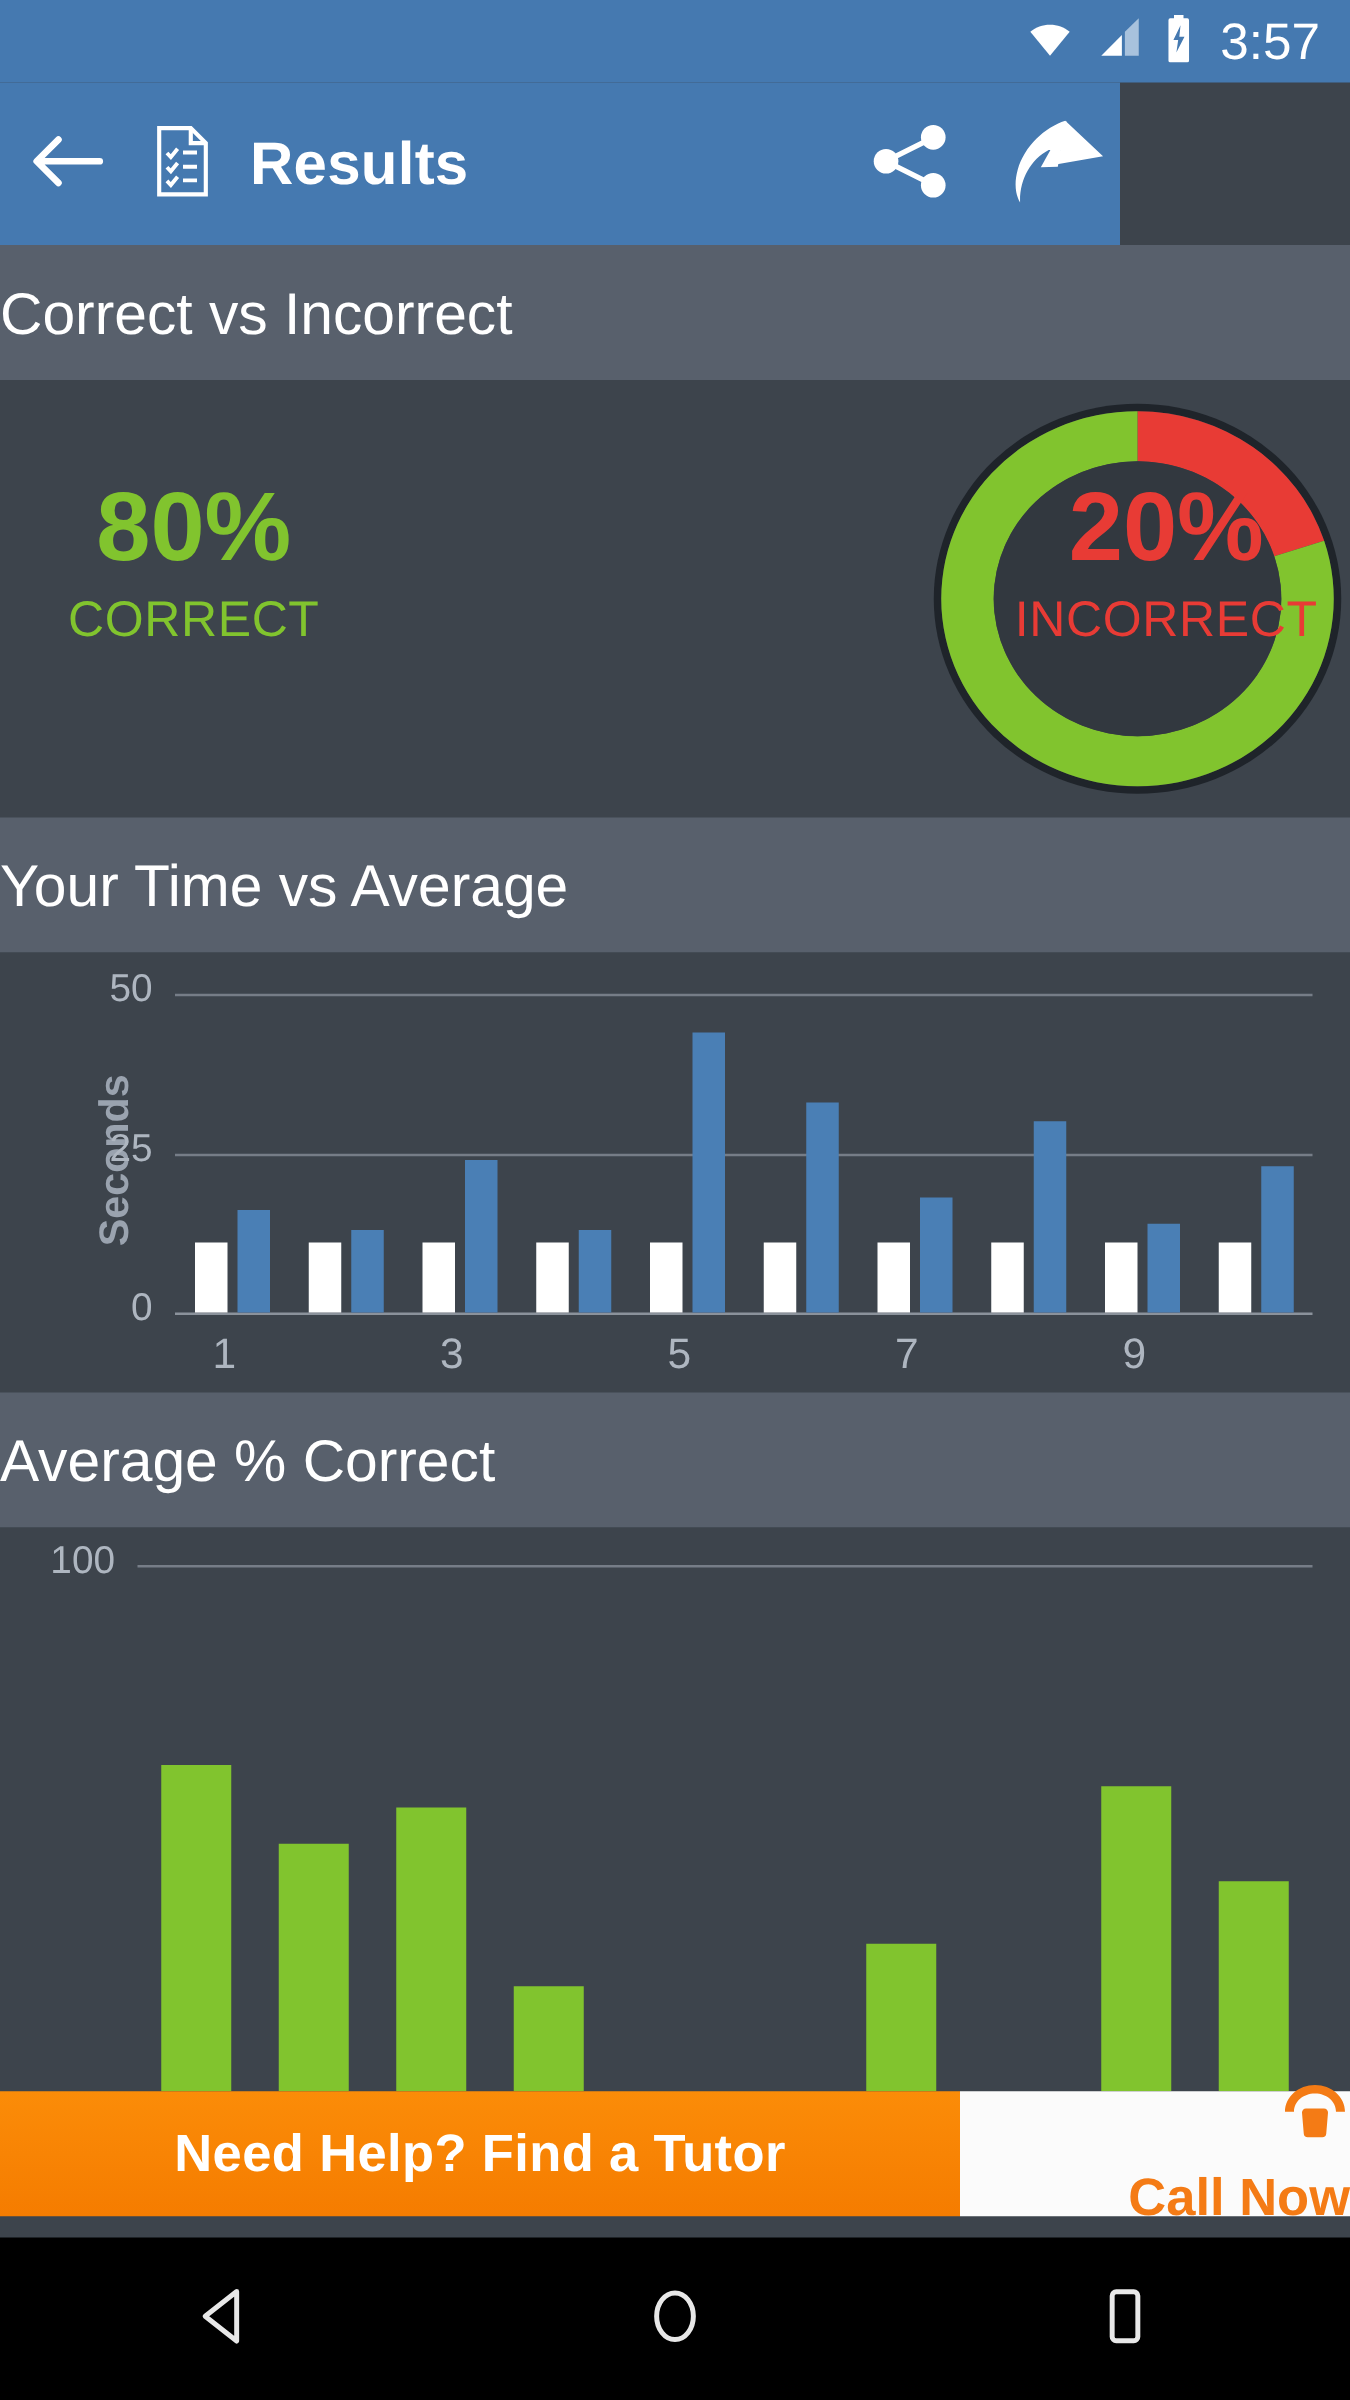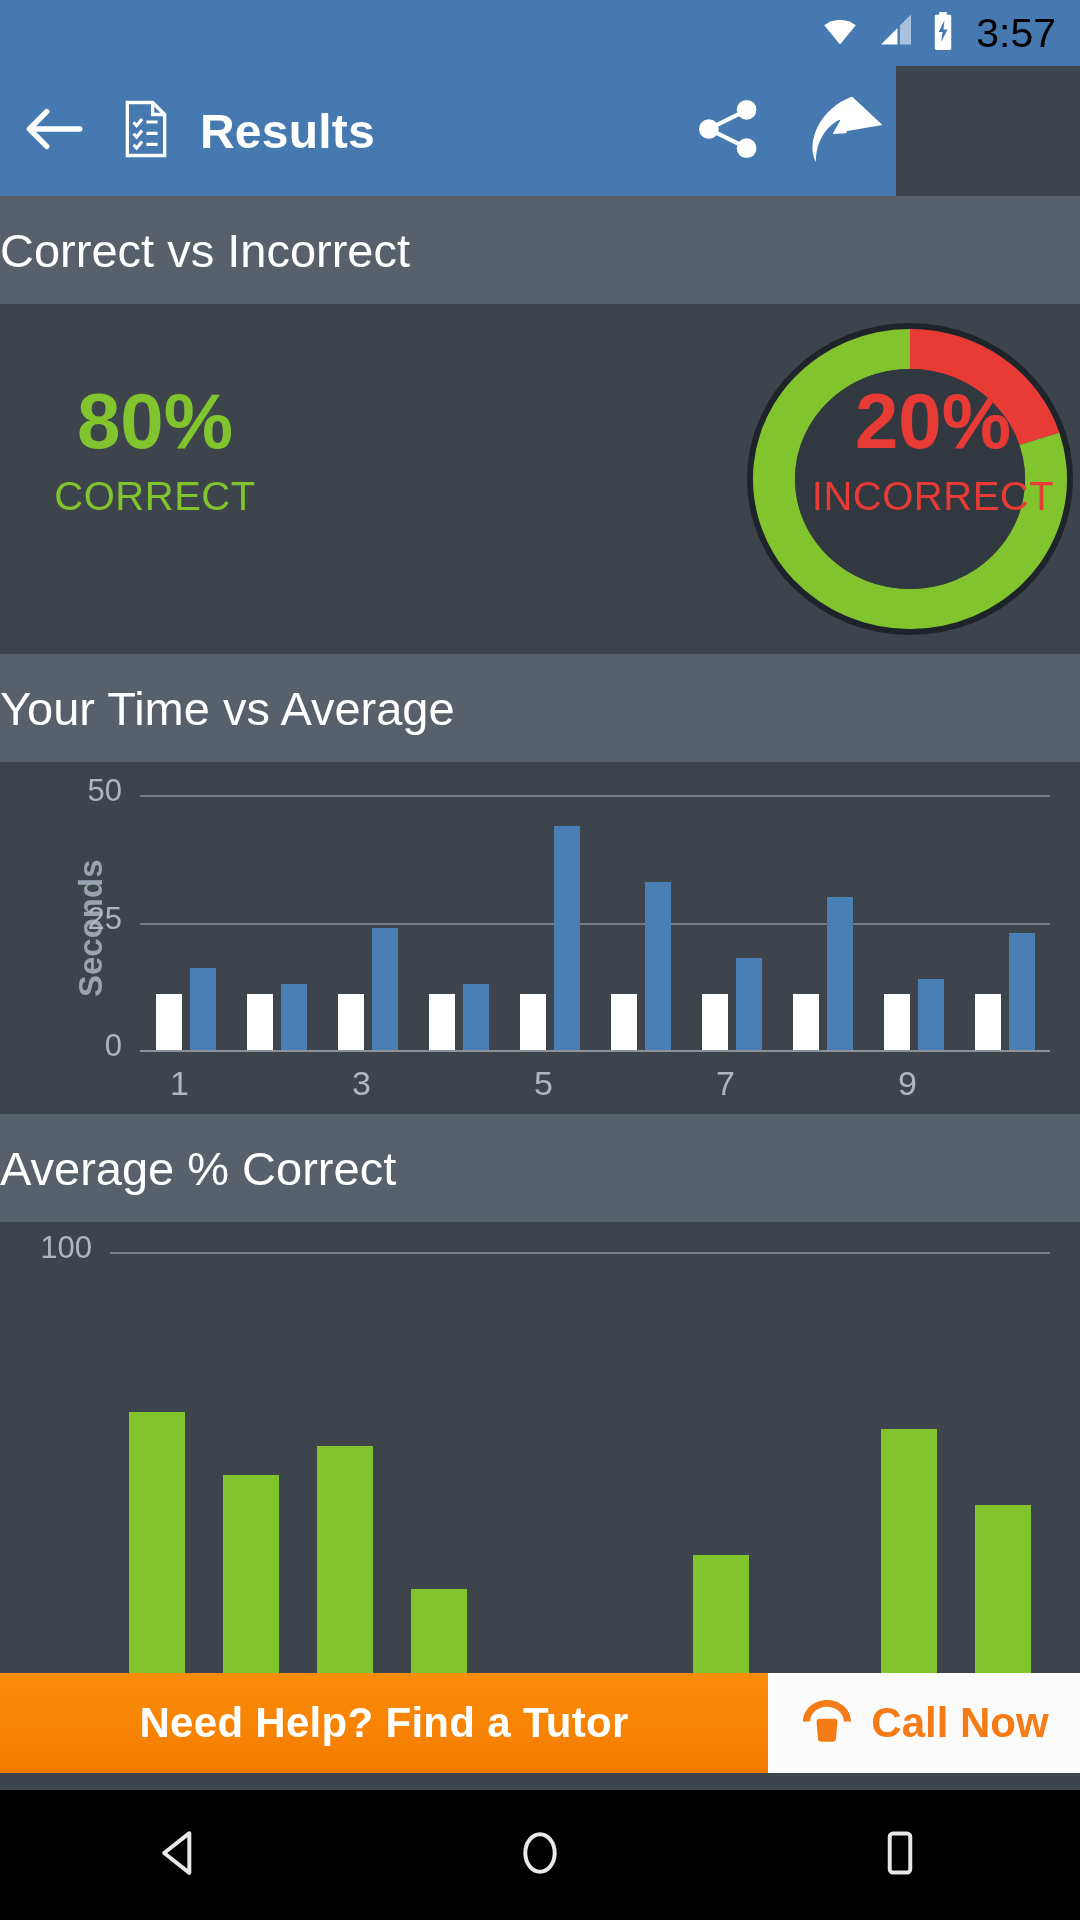--- a/index.html
+++ b/index.html
@@ -12,21 +12,21 @@
 
   
   .statusbar{
     position:absolute; top:0; left:0; width:1080px; height:66px;
     background:#4579b0;
     display:flex; align-items:center; justify-content:flex-end;
     padding-right:24px; gap:14px;
   }
   .sb-icon{ display:block; }
   .sb-clock{
-    color:#000000; font-size:41px; font-weight:400; letter-spacing:0px;
+    color:#ffffff; font-size:41px; font-weight:400; letter-spacing:0px;
     line-height:1; margin-left:6px; font-family:"Liberation Sans", sans-serif;
   }
 
   
   .appbar{
     position:absolute; top:66px; left:0; width:896px; height:130px;
     background:#4579b0; display:flex; align-items:center;
   }
   .ab-back{ width:110px; display:flex; align-items:center; justify-content:center; }
   .ab-doc{ width:72px; display:flex; align-items:center; justify-content:center; }
@@ -76,22 +76,22 @@
   
   .ad{
     position:absolute; left:0; width:1080px; height:100px; display:flex;
   }
   .ad-main{
     flex:1; background:linear-gradient(180deg,#fb8c08 0%,#f57c00 100%);
     display:flex; align-items:center; justify-content:center;
   }
   .ad-main .t{ color:#fff; font-size:42px; font-weight:bold; letter-spacing:0.3px; }
   .ad-call{
-    width:312px; background:#fbfbfb; display:flex; align-items:center;
-    justify-content:center; gap:16px;
+    width:312px; background:#fbfbfb; display:flex; align-items:flex-end;
+    justify-content:center; gap:16px;flex-direction:column;
   }
   .ad-call .t{ color:#f47b15; font-size:42px; font-weight:bold; }
 
   
   .navbar{
     position:absolute; left:0; bottom:0; width:1080px; height:130px;
     background:#000; display:flex; align-items:center; justify-content:space-around;
   }
   .nav-btn{ width:180px; display:flex; align-items:center; justify-content:center; }
 </style>

